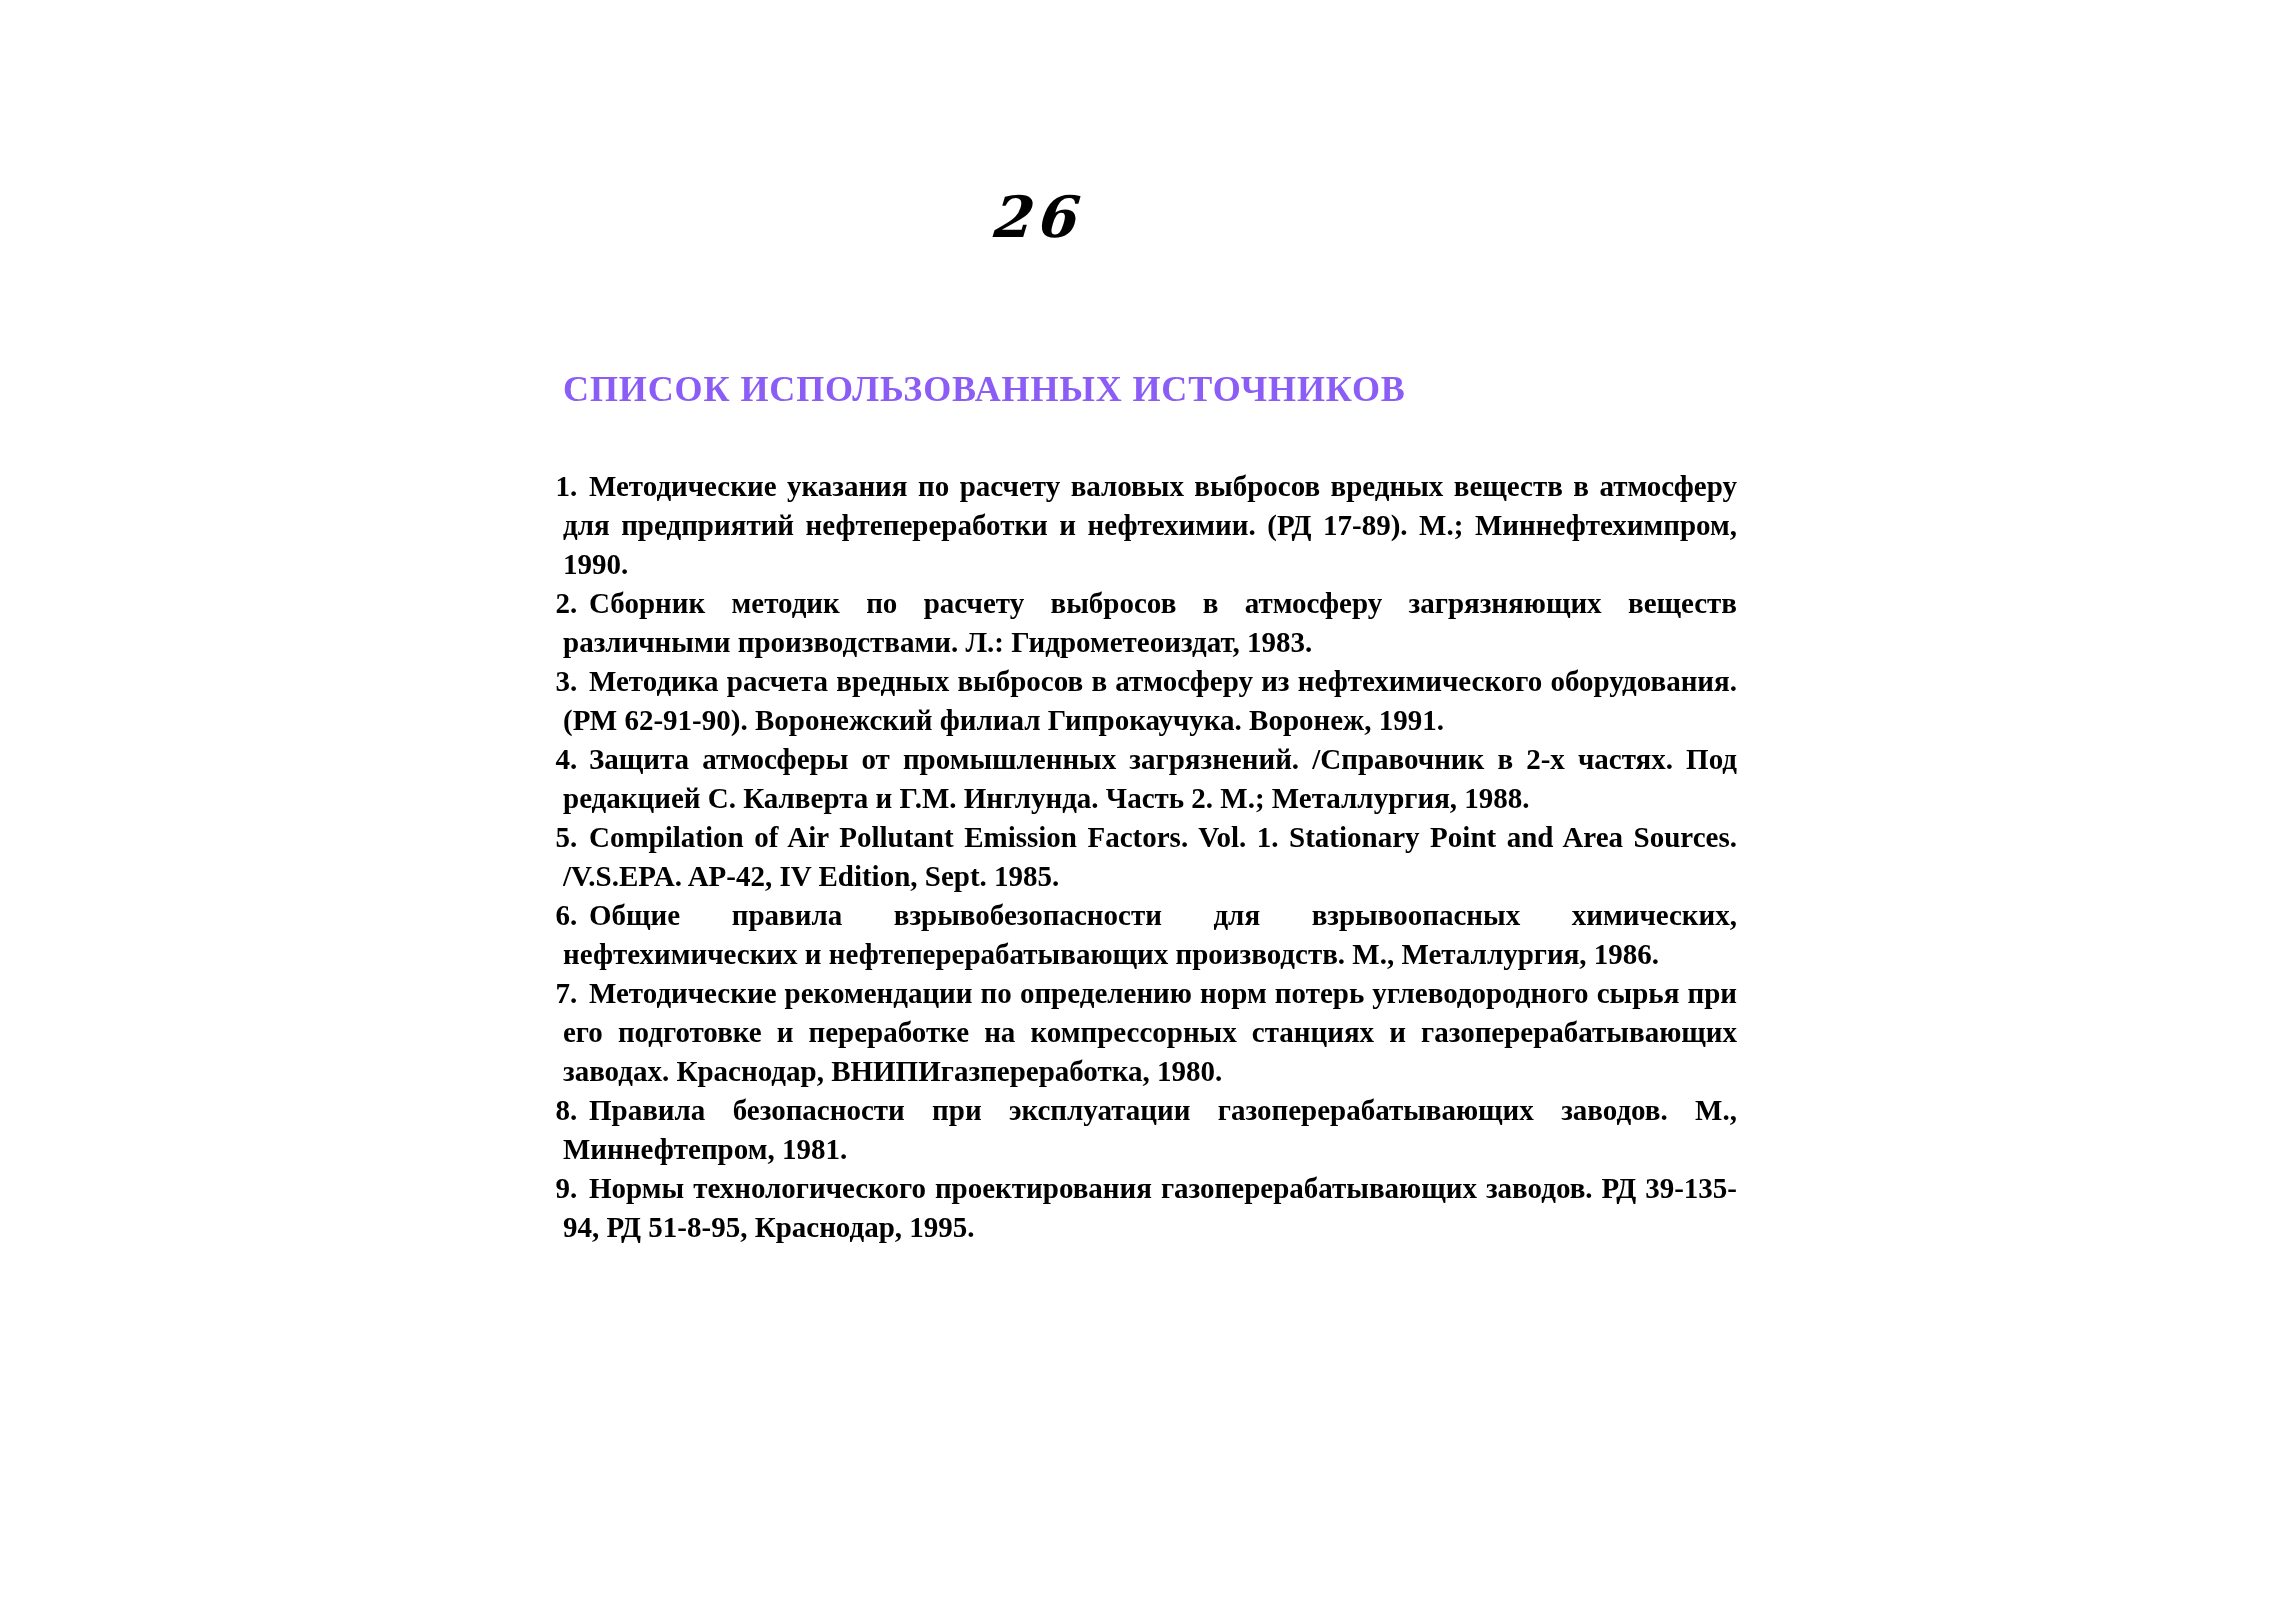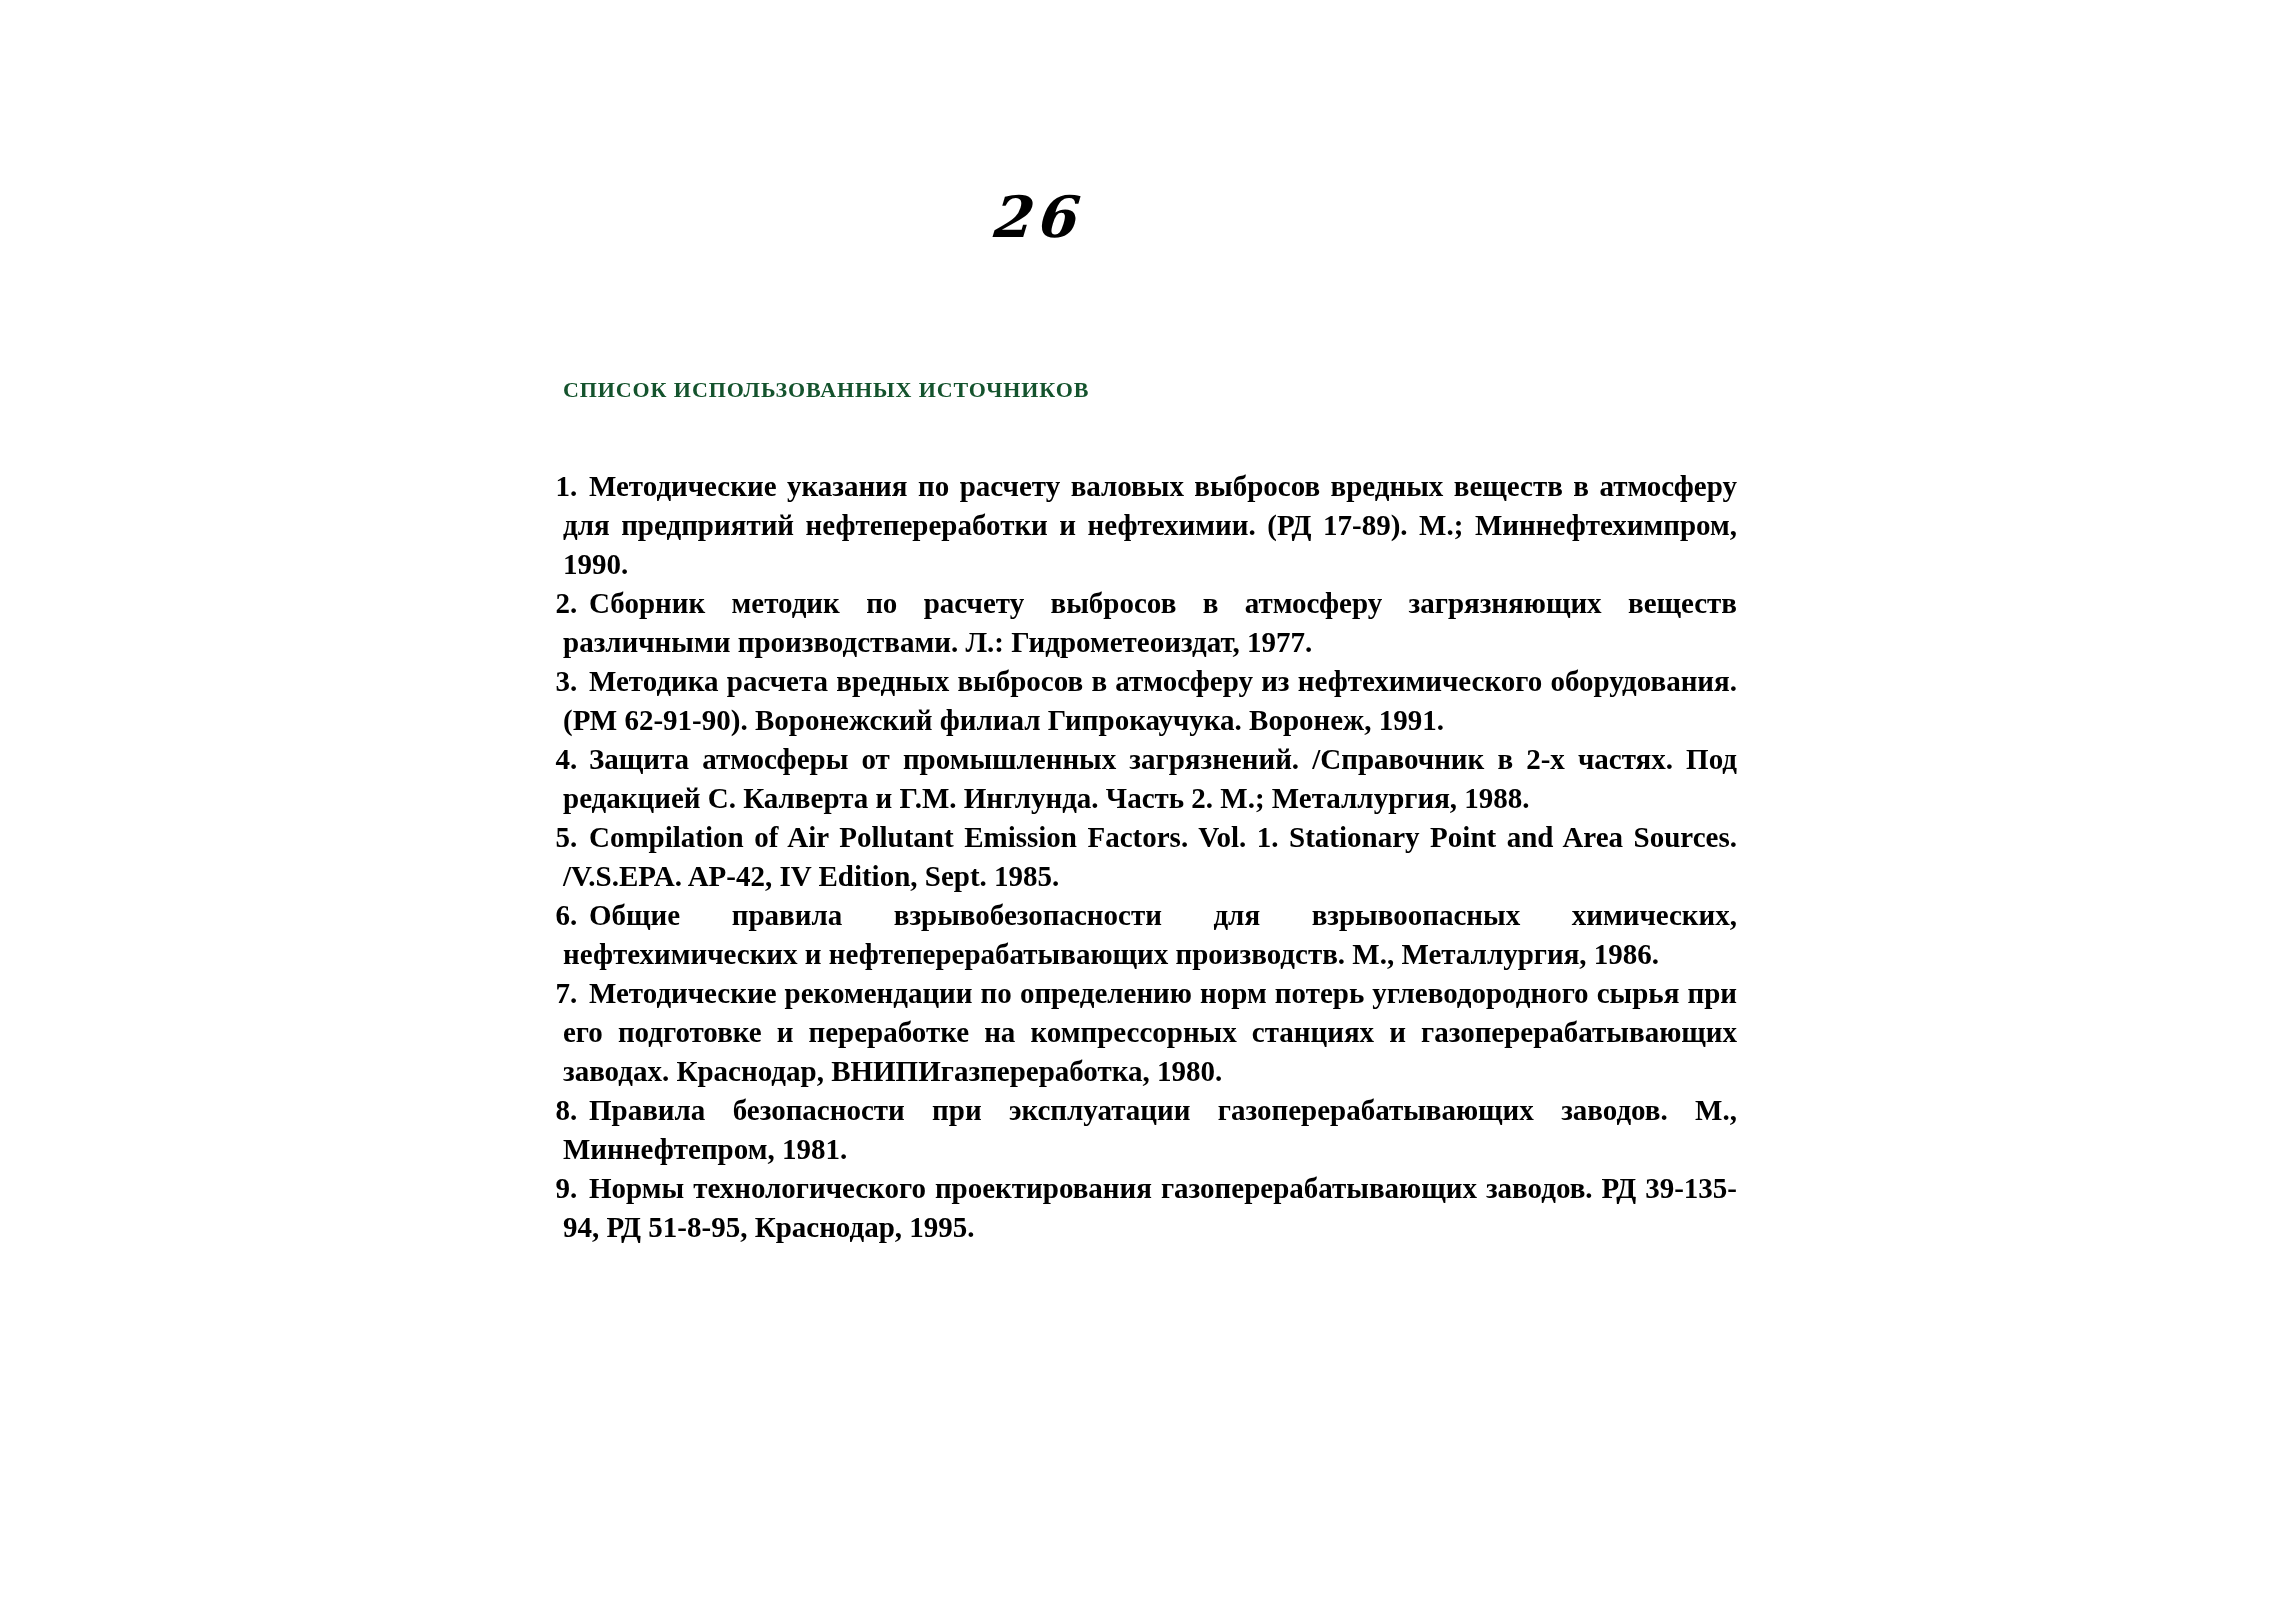--- a/index.html
+++ b/index.html
@@ -31,24 +31,24 @@
   .content {
     position: absolute;
     left: 563px;
     top: 371px;
     width: 1174px;
   }
   .doc-title {
     width: 768px;
     text-align: left;
     font-weight: 700;
-    font-size: 22px;
+    font-size: 36px;
     line-height: 37px;
     letter-spacing: 0.9px;
-    color: #14532d;
+    color: #8b5cf6;
     white-space: nowrap;
   }
   .ref-list {
     margin-top: 59px;
   }
   .ref-item {
     position: relative;
     font-weight: 700;
     font-size: 29px;
     line-height: 39px;
@@ -75,21 +75,21 @@
     <div class="doc-title">СПИСОК ИСПОЛЬЗОВАННЫХ ИСТОЧНИКОВ</div>
 
     <div class="ref-list">
   <div class="ref-item">
     <span class="ref-num">1.</span>
     <div class="ref-text">Методические указания по расчету валовых выбросов вредных веществ в атмосферу  для предприятий нефтепереработки и нефтехимии. (РД 17-89). М.; Миннефтехимпром, 1990.</div>
   </div>
 
   <div class="ref-item">
     <span class="ref-num">2.</span>
-    <div class="ref-text">Сборник методик по расчету выбросов в атмосферу загрязняющих веществ различными производствами. Л.: Гидрометеоиздат, 1977.</div>
+    <div class="ref-text">Сборник методик по расчету выбросов в атмосферу загрязняющих веществ различными производствами. Л.: Гидрометеоиздат, 1983.</div>
   </div>
 
   <div class="ref-item">
     <span class="ref-num">3.</span>
     <div class="ref-text">Методика расчета вредных выбросов в атмосферу из нефтехимического оборудования. (РМ 62-91-90). Воронежский филиал Гипрокаучука. Воронеж, 1991.</div>
   </div>
 
   <div class="ref-item">
     <span class="ref-num">4.</span>
     <div class="ref-text">Защита атмосферы от промышленных загрязнений. /Справочник в 2-х частях. Под редакцией С. Калверта и Г.М. Инглунда. Часть 2. М.; Металлургия, 1988.</div>

